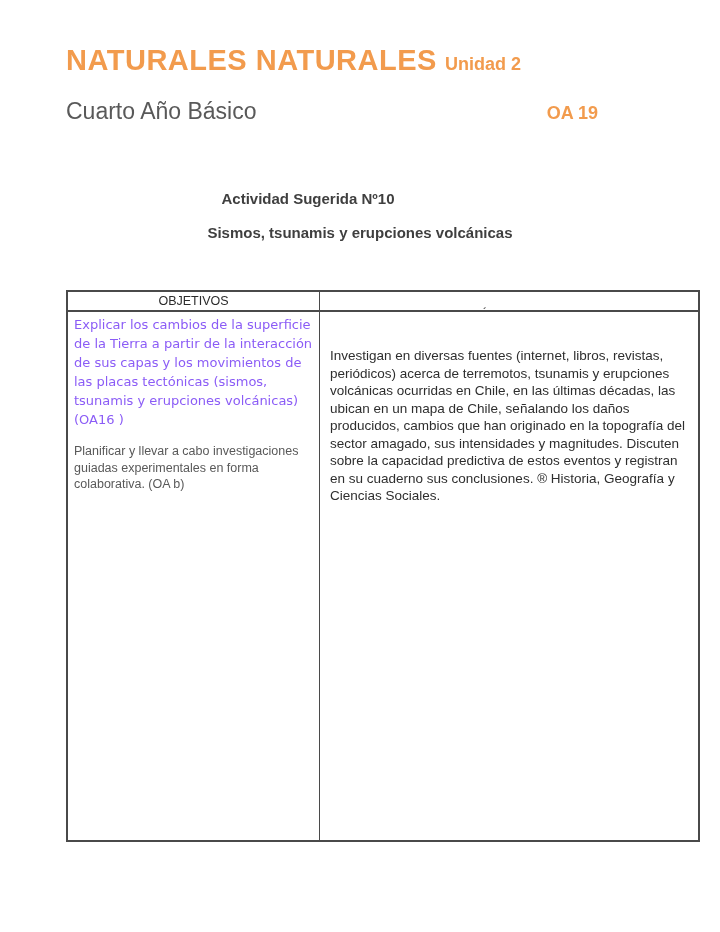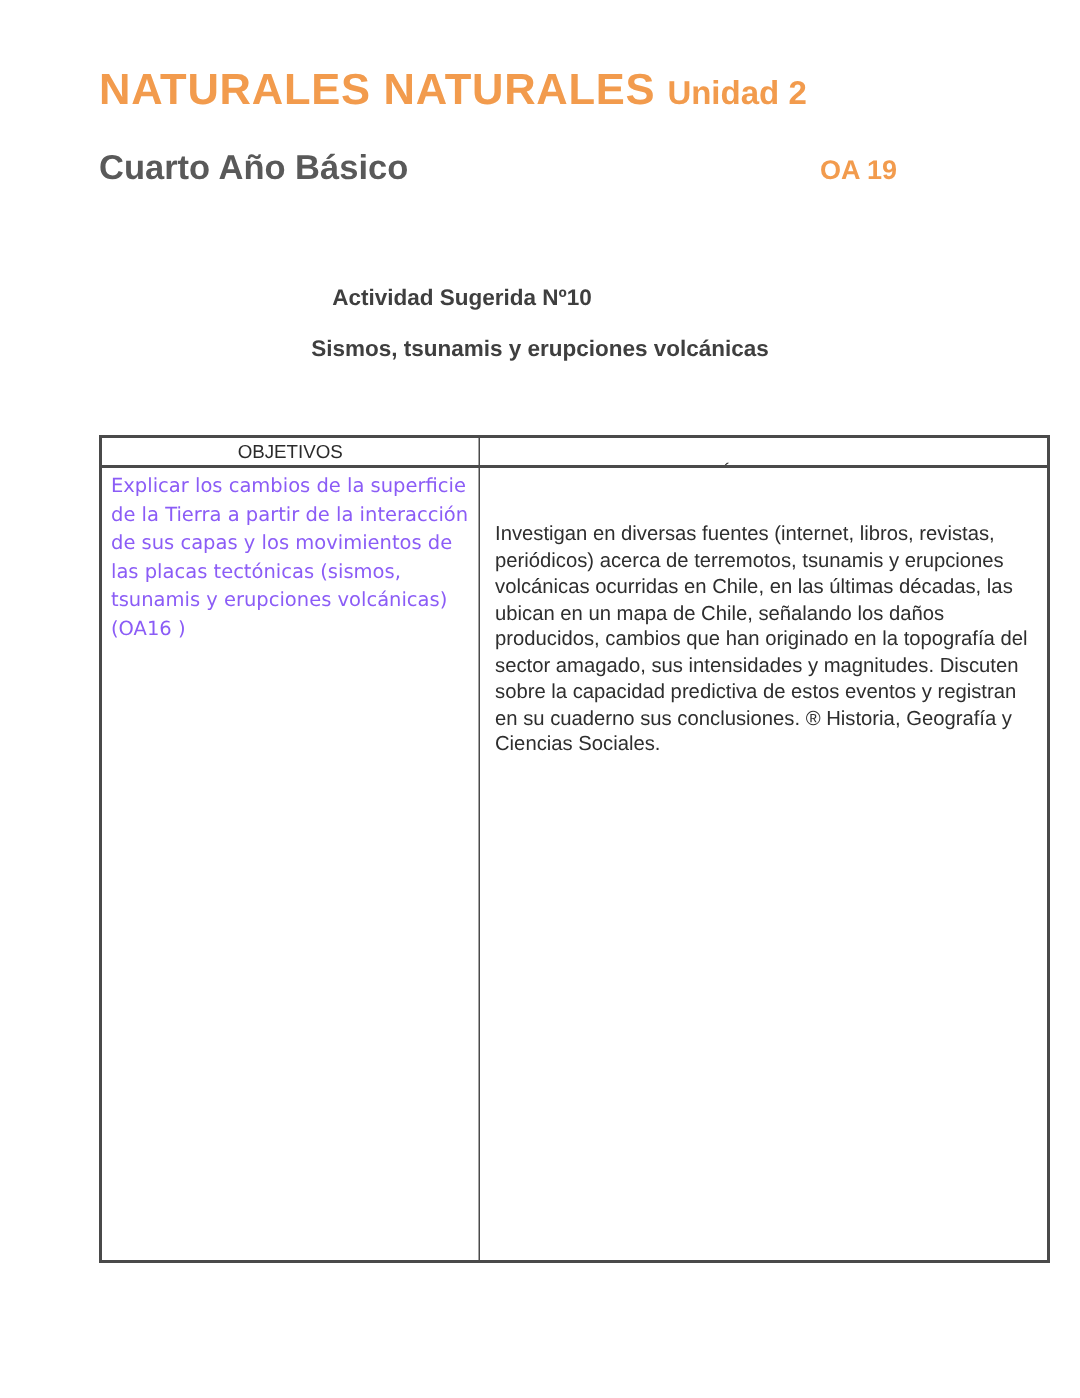--- a/index.html
+++ b/index.html
@@ -22,35 +22,35 @@
   }
   .course-title {
     color: #F29B4D;
     font-weight: bold;
     font-size: 29px;
     letter-spacing: 0.5px;
   }
   .unit-label {
     color: #F29B4D;
     font-weight: bold;
-    font-size: 22px;
+    font-size: 18px;
     margin-left: 8px;
     margin-top: 48px;
   }
   .header-line2 {
     position: absolute;
     left: 66px; top: 98px;
     width: 532px;
     display: flex;
     justify-content: space-between;
     align-items: baseline;
   }
   .grade-title {
     color: #595959;
-    font-weight: bold;
+    font-weight: normal;
     font-size: 23px;
   }
   .oa-badge {
     color: #F29B4D;
     font-weight: bold;
     font-size: 18px;
   }
   
   .activity-title {
     position: absolute;
@@ -144,20 +144,21 @@
   <div class="activity-table">
 
     <div class="table-header-row">
       <div class="col-left th">OBJETIVOS</div>
       <div class="col-right th">DESCRIPCIÓN DE LA ACTIVIDAD</div>
     </div>
 
     <div class="table-body-row">
       <div class="col-left cell-objectives">
         <div class="objective-main">Explicar los cambios de la superficie de la Tierra a partir de la interacción de sus capas y los movimientos de las placas tectónicas (sismos, tsunamis y erupciones volcánicas) (OA16 )</div>
+        <div class="objective-secondary">Planificar y llevar a cabo investigaciones guiadas experimentales en forma colaborativa. (OA b)</div>
       </div>
       <div class="col-right cell-description">
         <div class="description-text">Investigan en diversas fuentes (internet, libros, revistas, periódicos) acerca de terremotos, tsunamis y erupciones volcánicas ocurridas en Chile, en las últimas décadas, las ubican en un mapa de Chile, señalando los daños producidos, cambios que han originado en la topografía del sector amagado, sus intensidades y magnitudes. Discuten sobre la capacidad predictiva de estos eventos y registran en su cuaderno sus conclusiones. ® Historia, Geografía y Ciencias Sociales.</div>
       </div>
     </div>
 
   </div>
 
 </div>
 

